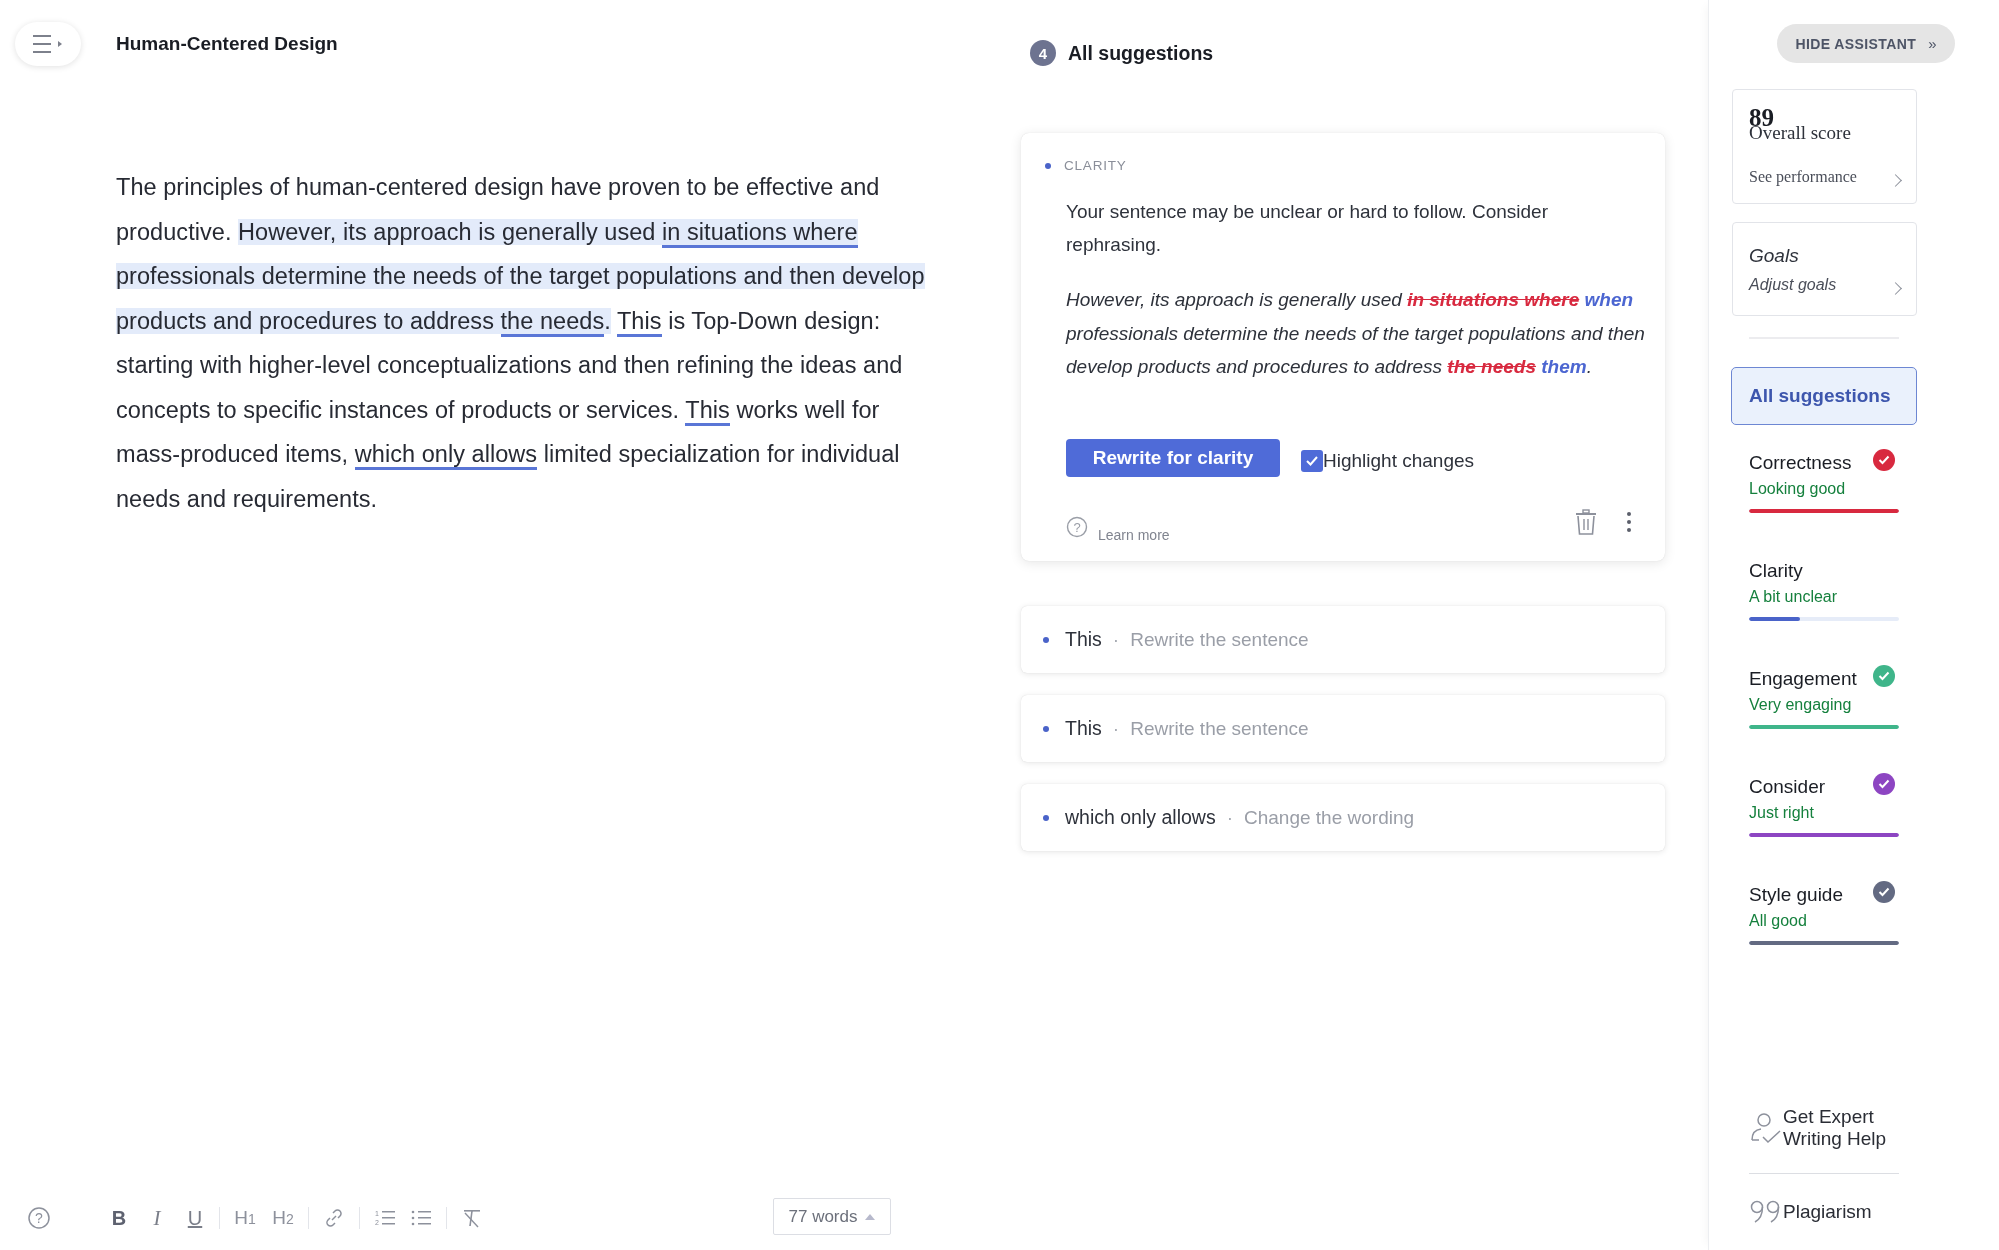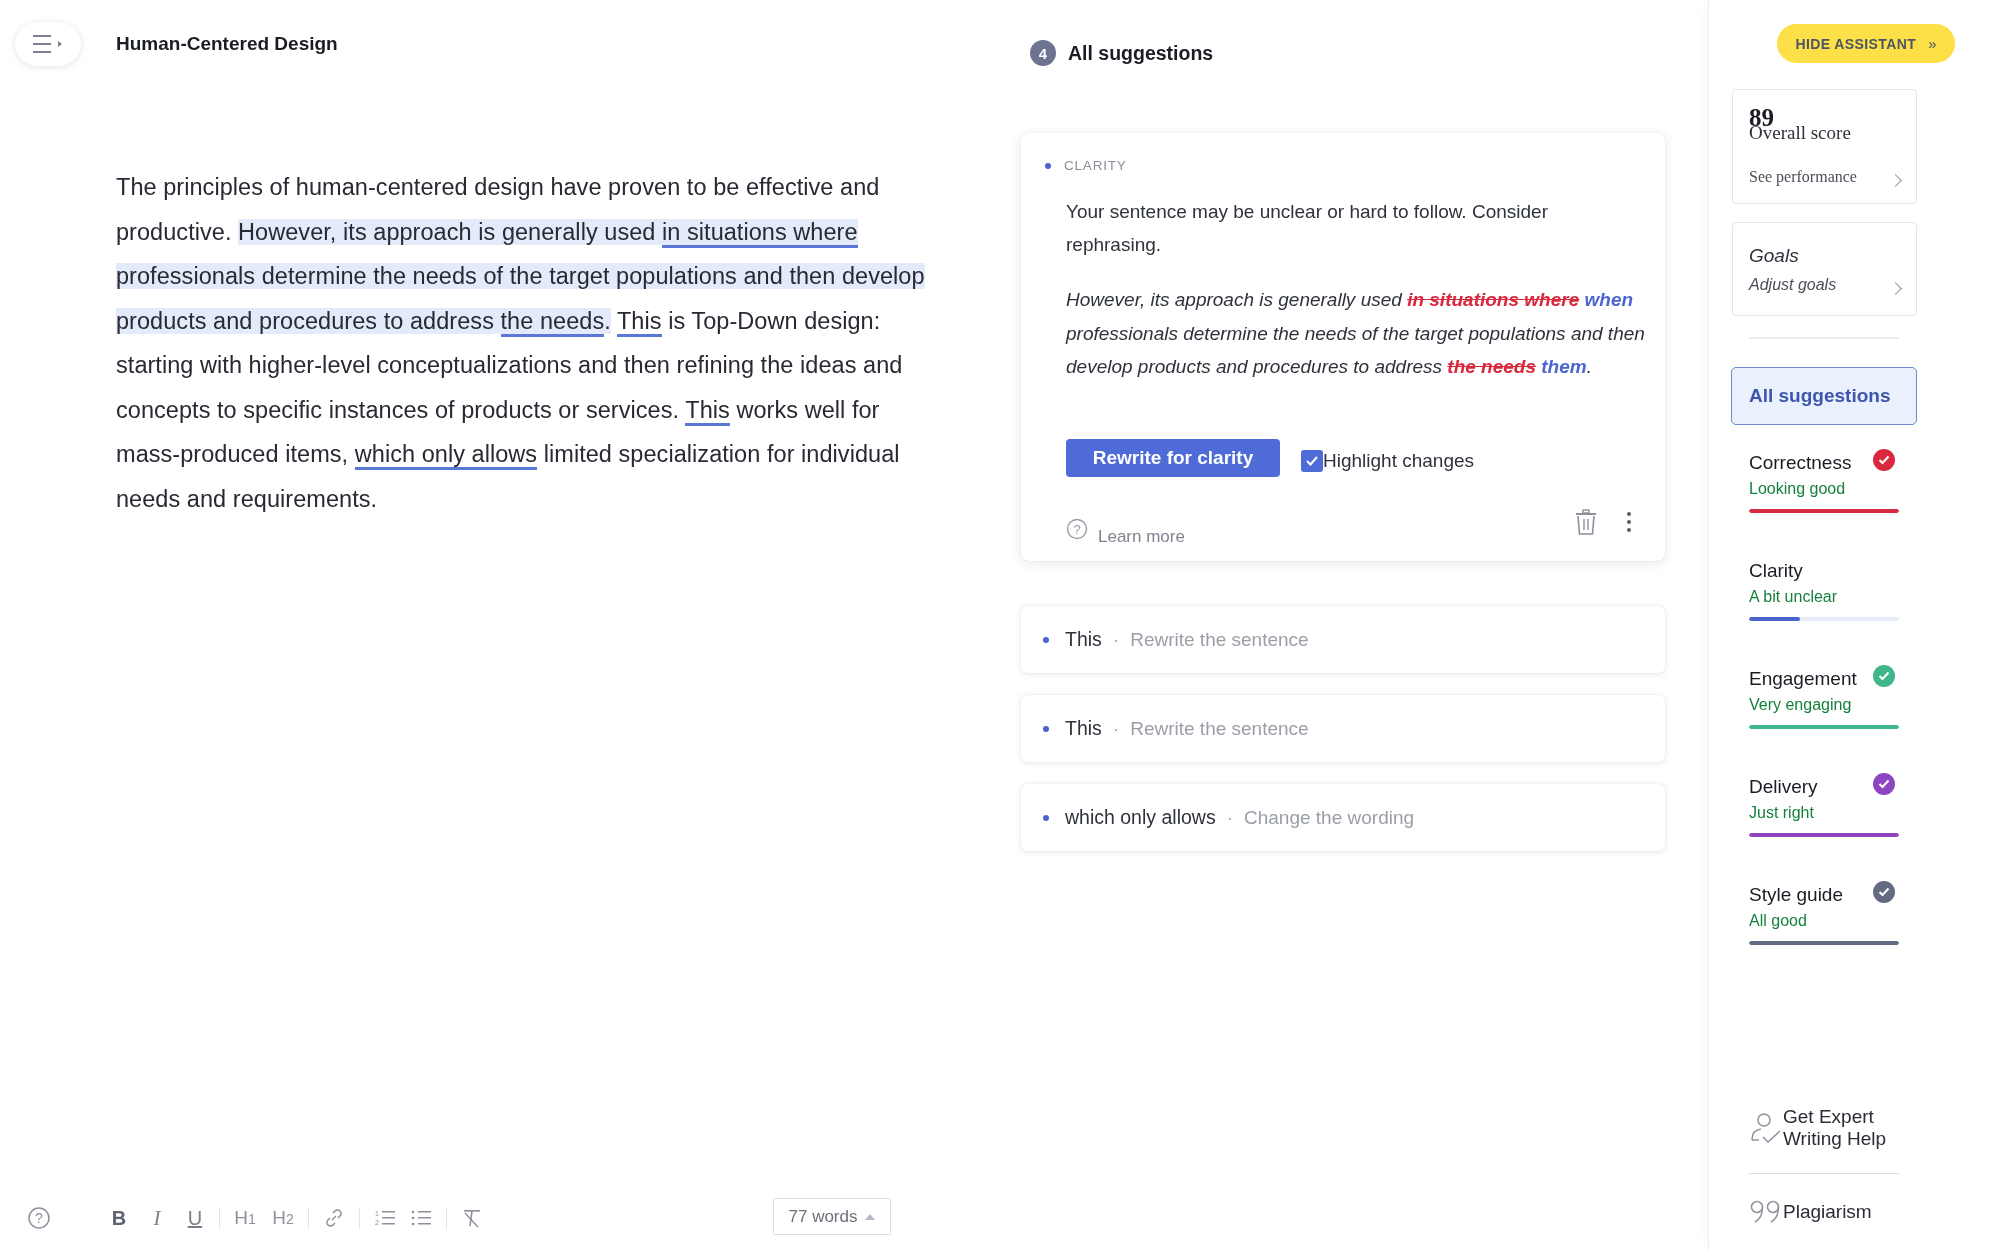--- a/index.html
+++ b/index.html
@@ -50,21 +50,21 @@
     font-size: 19px; font-weight: 700; display: flex; align-items: center; justify-content: center; cursor: pointer;
     font-family: "Liberation Sans", sans-serif;
   }
   .hl-check { position: absolute; left: 280px; top: 317px; display: flex; align-items: center; gap: 0; cursor: pointer; }
   .checkbox {
     width: 22px; height: 22px; border-radius: 3px; background: #4f6bd8;
     display: flex; align-items: center; justify-content: center;
   }
   .hl-label { font-size: 19px; color: #2e323b; }
   .learn { position: absolute; left: 45px; top: 378px; display: flex; align-items: center; gap: 10px; cursor: pointer; }
-  .learn-label { font-size: 17px; color: #80848f; margin-top: 16px; }
+  .learn-label { font-size: 14px; color: #80848f; margin-top: 16px; }
   .trash { position: absolute; left: 553px; top: 375px; cursor: pointer; }
   .kebab { position: absolute; left: 600px; top: 377px; cursor: pointer; width: 16px; height: 24px; display: flex; flex-direction: column; align-items: center; justify-content: space-between; padding: 2px 0; }
   .kebab span { width: 4px; height: 4px; border-radius: 50%; background: #5b5f6b; }
 
   
   .mini {
     position: absolute; left: 1021px; width: 644px; height: 67px;
     background: #fff; border-radius: 6px;
     box-shadow: 0 1px 6px rgba(0,0,0,0.10), 0 0 1px rgba(0,0,0,0.15);
     display: flex; align-items: center; padding-left: 22px; cursor: pointer;
@@ -87,21 +87,21 @@
   .word-count .tri { width: 0; height: 0; border-left: 5px solid transparent; border-right: 5px solid transparent; border-bottom: 6px solid #b7b9cc; }
 
   
   .sidebar {
     position: absolute; left: 1708px; top: 0; width: 291px; height: 1250px; background: #fff;
     border-left: 1px solid #eceef1;
     box-shadow: -6px 0 10px -6px rgba(0,0,0,0.06);
   }
   .hide-btn {
     position: absolute; left: 68px; top: 24px; width: 178px; height: 39px; border-radius: 20px;
-    background: #fde047; display: flex; align-items: center; justify-content: center; gap: 12px; cursor: pointer;
+    background: #e5e5e5; display: flex; align-items: center; justify-content: center; gap: 12px; cursor: pointer;
   }
   .hide-label { font-size: 14px; font-weight: 700; color: #4d5466; letter-spacing: 0.4px; }
   .hide-chev { font-size: 15px; color: #4d5466; }
   .side-card {
     position: absolute; left: 23px; width: 185px; border: 1px solid #e2e4e9; border-radius: 4px; background: #fff; cursor: pointer;
   }
   .score-num { position: absolute; left: 16px; top: 14px; font-size: 25px; font-weight: 700; color: #1a1d24; }
   .score-label { position: absolute; left: 16px; top: 32px; font-size: 19px; color: #2e323b; }
   .score-sub { position: absolute; left: 16px; top: 78px; font-size: 16px; color: #4a4e59; }
   .goals-label { position: absolute; left: 16px; top: 22px; font-size: 19px; color: #2e323b; }
@@ -326,21 +326,21 @@
         <div class="m-fill" style="width:100%;background:#3fb58a;"></div>
       </div>
     <div class="m-check" style="background:#3fb58a;">
       <svg width="12" height="10" viewBox="0 0 12 10">
           <polyline points="1.5,5 4.5,8 10.5,1.5" fill="none" stroke="#fff" stroke-width="2"></polyline>
         </svg>
     </div>
   </div>
 
   <div class="metric" style="top:776px;">
-    <div class="m-title">Delivery</div>
+    <div class="m-title">Consider</div>
     <div class="m-sub">Just right</div>
     <div class="m-bar">
         <div class="m-fill" style="width:100%;background:#8d45c2;"></div>
       </div>
     <div class="m-check" style="background:#8d45c2;">
       <svg width="12" height="10" viewBox="0 0 12 10">
           <polyline points="1.5,5 4.5,8 10.5,1.5" fill="none" stroke="#fff" stroke-width="2"></polyline>
         </svg>
     </div>
   </div>

